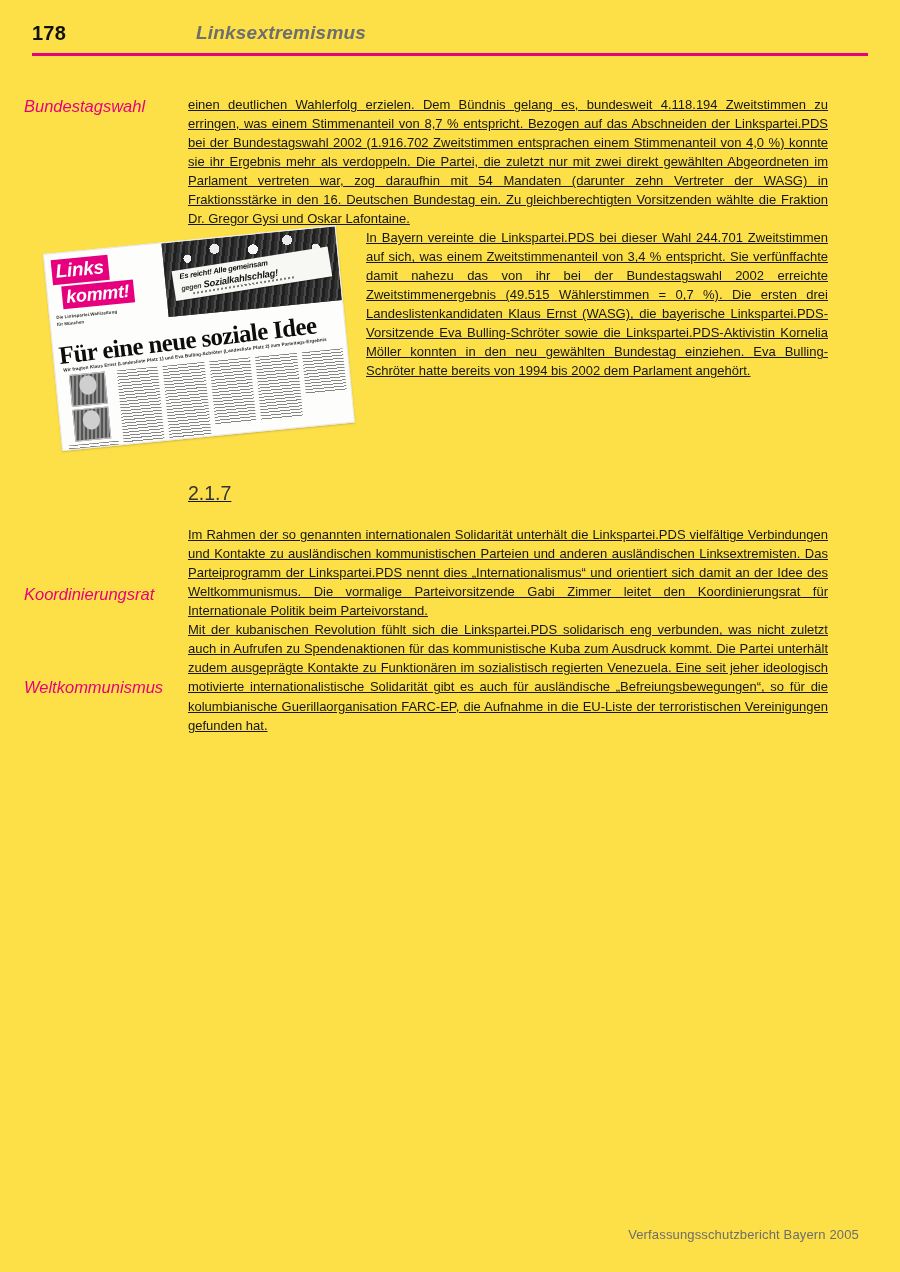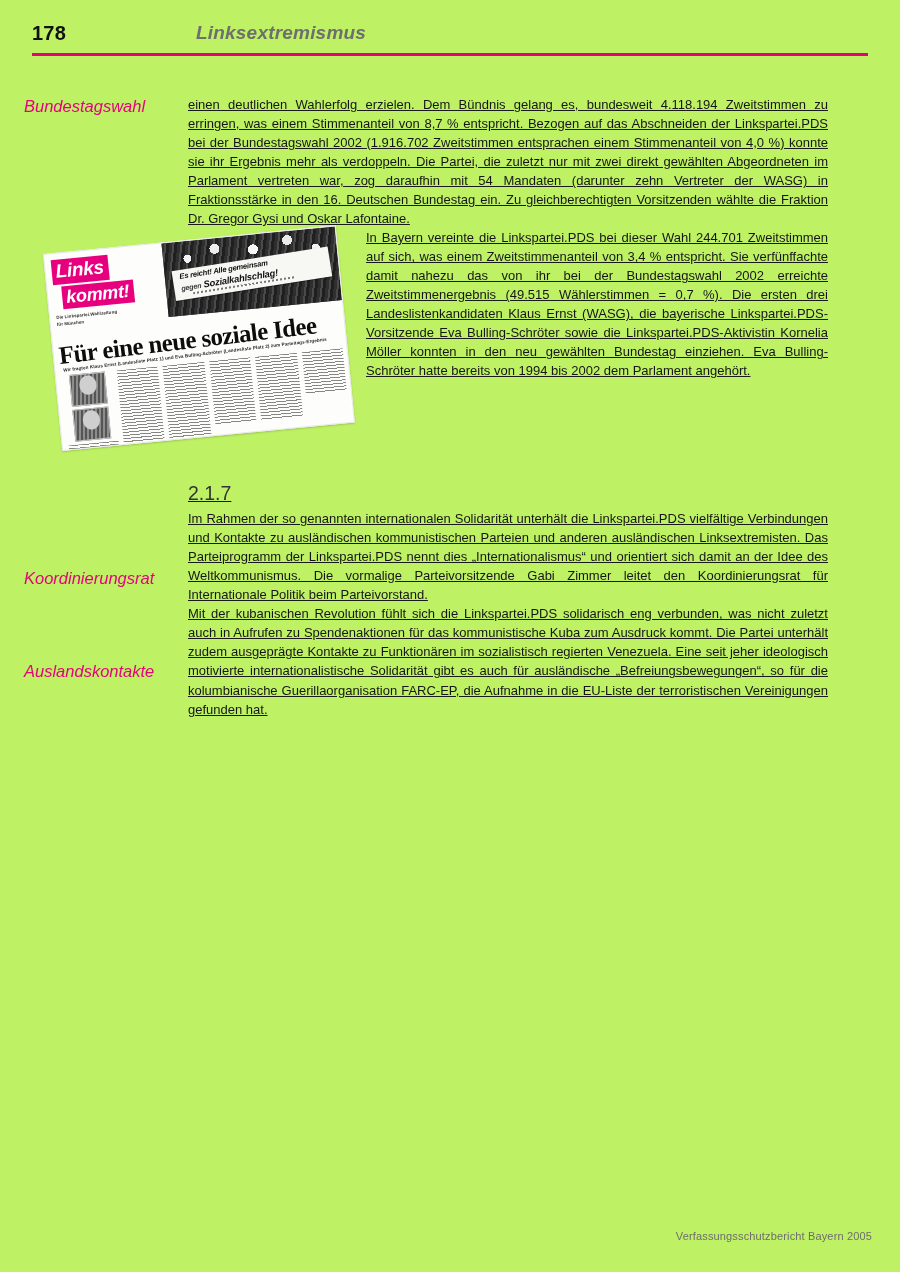--- a/index.html
+++ b/index.html
@@ -9,21 +9,21 @@
     background: #ffffff;
   }
   body {
     font-family: "Liberation Sans", sans-serif;
     color: #1a1a1a;
   }
   .page {
     position: relative;
     width: 900px;
     height: 1272px;
-    background: #bef264;
+    background: #fde047;
     overflow: hidden;
     box-sizing: border-box;
   }
 
   
   .runhead {
     position: absolute;
     left: 32px;
     right: 32px;
     top: 22px;
@@ -268,36 +268,36 @@
   }
   .lines.tall { height: 78px; }
   .lines.mid  { height: 64px; }
   .lines.short{ height: 42px; }
 
   
   .section-head {
     margin-left: 164px;
     width: 640px;
     margin-top: 26px;
-    margin-bottom: 4px;
+    margin-bottom: 20px;
     font-size: 19.5px;
     color: #111;
     display: flex;
     gap: 26px;
     align-items: flex-end;
   }
   .sec-num { font-weight: normal; color: #333; }
   .sec-title { font-weight: bold; }
 
   
   .footer {
     position: absolute;
-    right: 28px;
+    right: 41px;
     bottom: 30px;
-    font-size: 11px;
+    font-size: 13px;
     color: #6d6d6d;
     letter-spacing: 0.15px;
   }
 </style>
 </head>
 <body>
 
 <div class="page">
 
   <div class="runhead">
@@ -379,21 +379,21 @@
     </div>
 
     <div class="block">
       <div class="marginal" style="top:58px">Koordinierungsrat</div>
       <div class="col">
         <p class="body">Im Rahmen der so genannten internationalen Solidarität unterhält die Linkspartei.PDS vielfältige Verbindungen und Kontakte zu ausländischen kommunistischen Parteien und anderen ausländischen Linksextremisten. Das Parteiprogramm der Linkspartei.PDS nennt dies „Internationalismus“ und orientiert sich damit an der Idee des Weltkommunismus. Die vormalige Parteivorsitzende Gabi Zimmer leitet den Koordinierungsrat für Internationale Politik beim Parteivorstand.</p>
       </div>
     </div>
 
     <div class="block">
-      <div class="marginal" style="top:56px">Auslandskontakte</div>
+      <div class="marginal" style="top:56px">Weltkommunismus</div>
       <div class="col">
         <p class="body">Mit der kubanischen Revolution fühlt sich die Linkspartei.PDS solidarisch eng verbunden, was nicht zuletzt auch in Aufrufen zu Spendenaktionen für das kommunistische Kuba zum Ausdruck kommt. Die Partei unterhält zudem ausgeprägte Kontakte zu Funktionären im sozialistisch regierten Venezuela. Eine seit jeher ideologisch motivierte internationalistische Solidarität gibt es auch für ausländische „Befreiungsbewegungen“, so für die kolumbianische Guerillaorganisation FARC-EP, die Aufnahme in die EU-Liste der terroristischen Vereinigungen gefunden hat.</p>
       </div>
     </div>
 
   </div>
 
   <div class="footer">Verfassungsschutzbericht Bayern 2005</div>
 
 </div>

